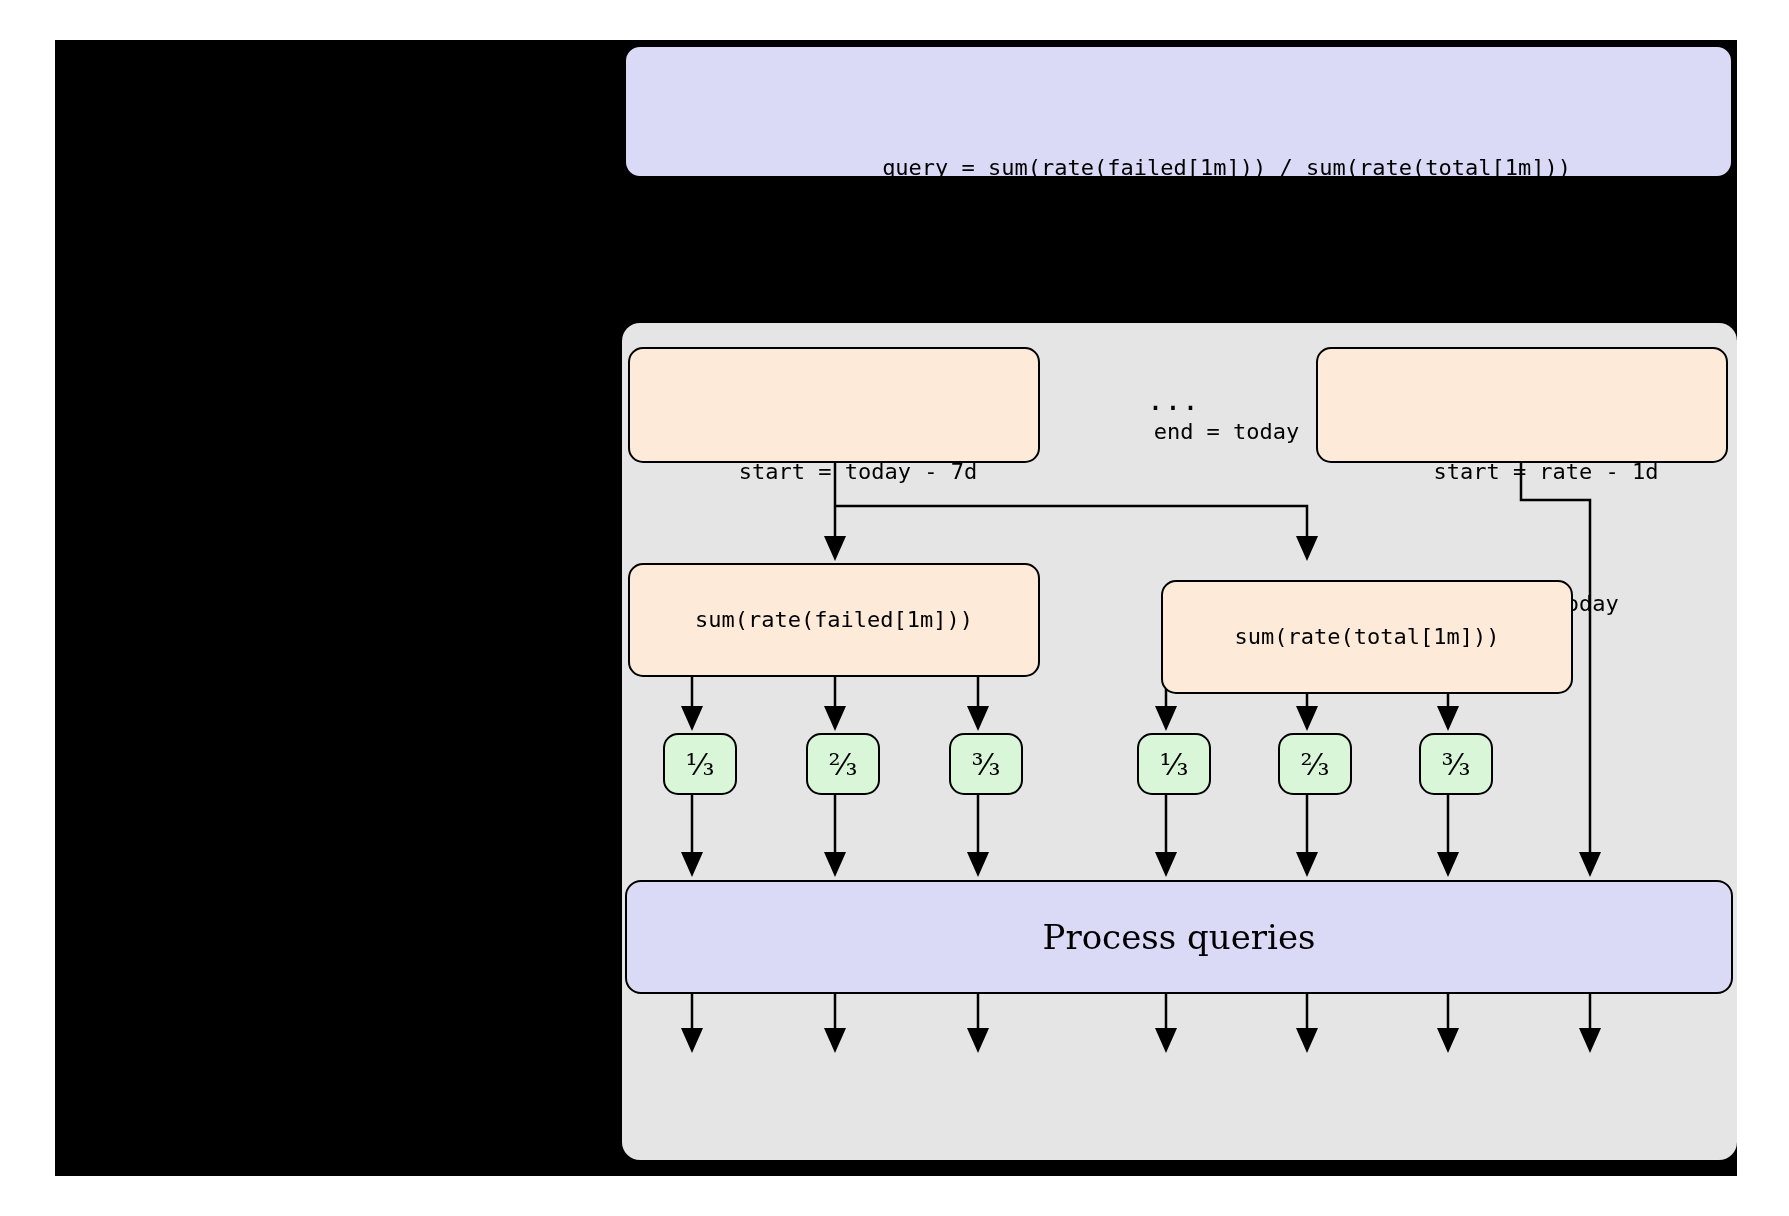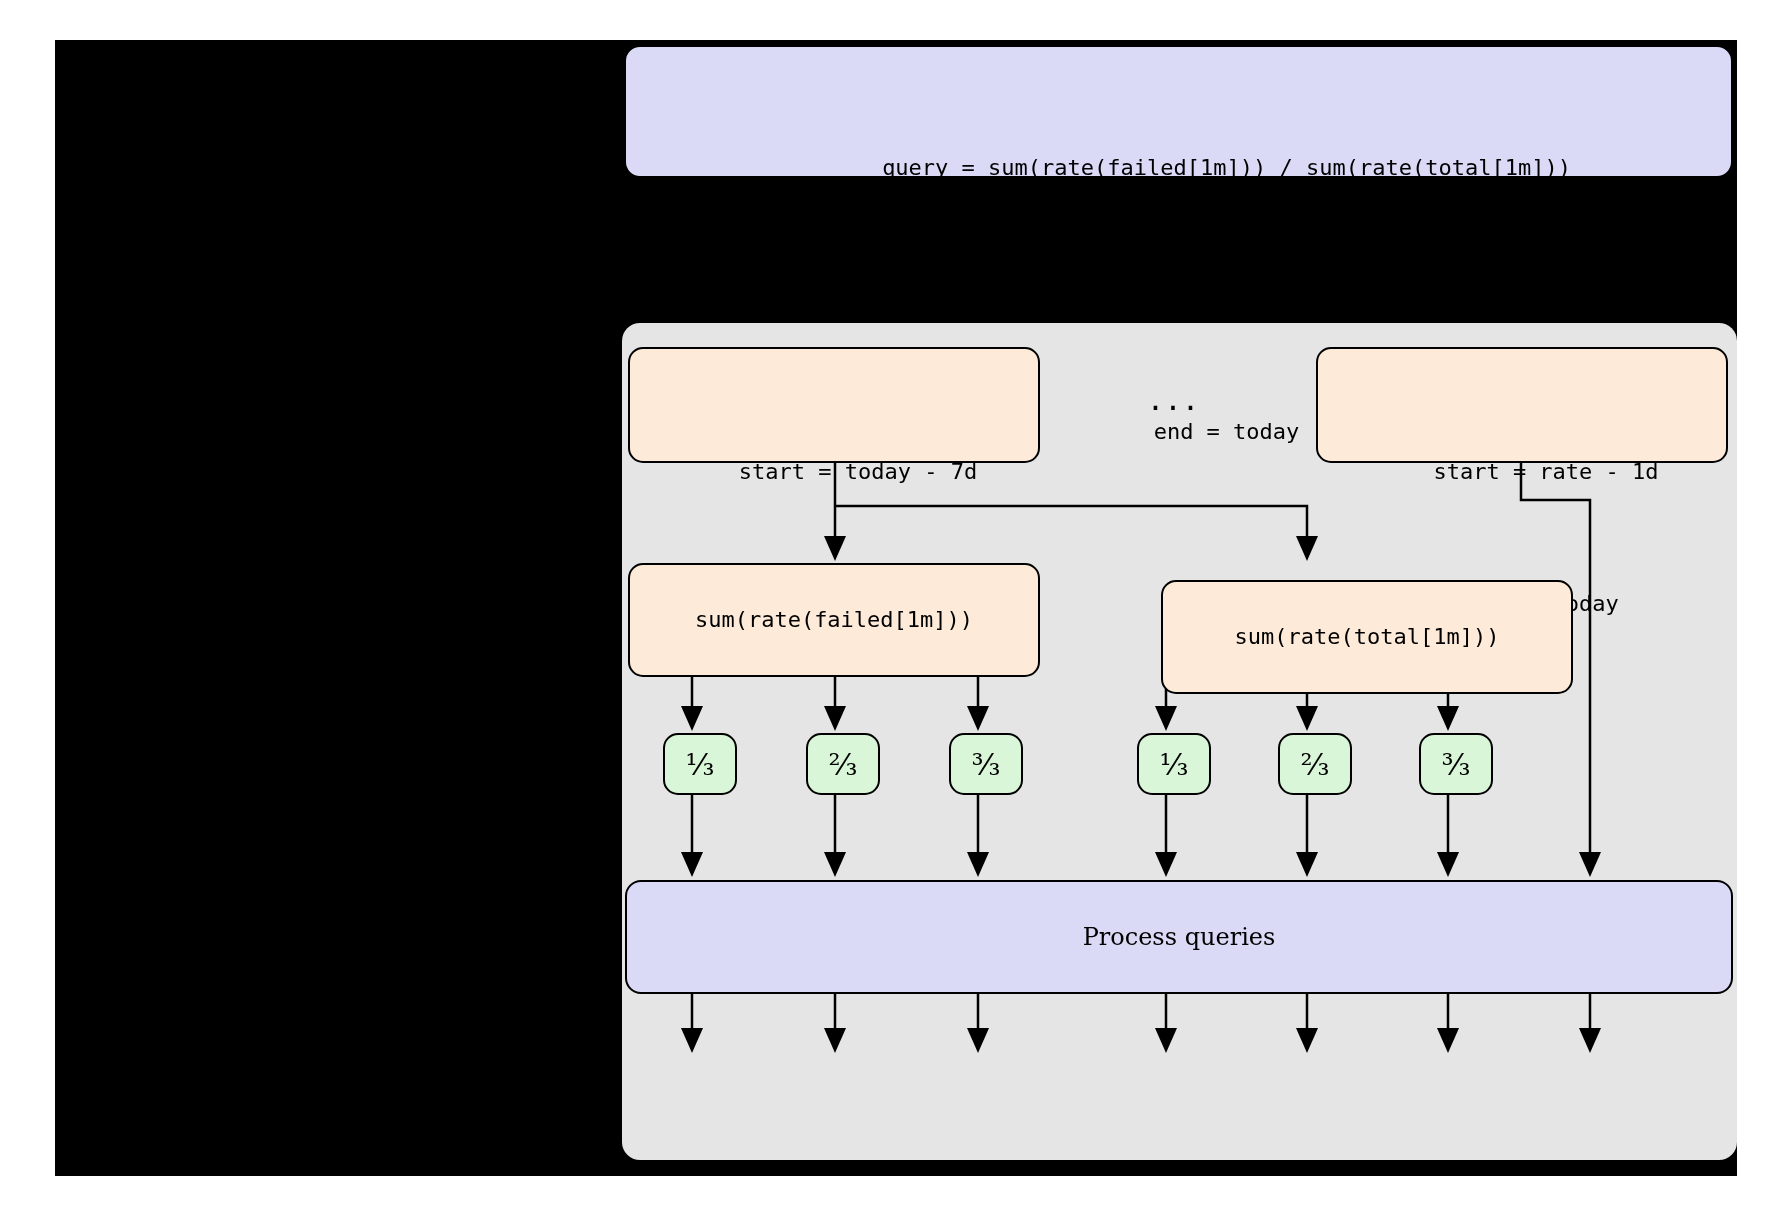--- a/index.html
+++ b/index.html
@@ -22,21 +22,21 @@
         line-height:44px;color:#000;z-index:4;}
   .sum-box{width:412px;height:114px;background:#fdead8;border-radius:15px;
         display:flex;align-items:center;justify-content:center;}
   #sum-box-1{left:628px;top:563px;}
   #sum-box-2{left:1161px;top:563px;margin-top:17px;}
   .frac{top:733px;width:74px;height:62px;background:#d9f6d9;border-radius:15px;
         display:flex;align-items:center;justify-content:center;
         font-family:"DejaVu Serif","Liberation Serif",serif;font-size:30px;}
   .bar{left:625px;width:1108px;height:114px;background:#dadaf6;border-radius:16px;
         display:flex;align-items:center;justify-content:center;
-        font-family:"DejaVu Serif","Liberation Serif",serif;font-size:24px;}
+        font-family:"DejaVu Serif","Liberation Serif",serif;font-size:34px;}
   #process-bar{top:880px;}
   #aggregate-bar{top:1056px;height:116px;}
 </style>
 </head>
 <body>
 
 <div id="page">
 
   <div id="backdrop" class="abs"></div>
 

